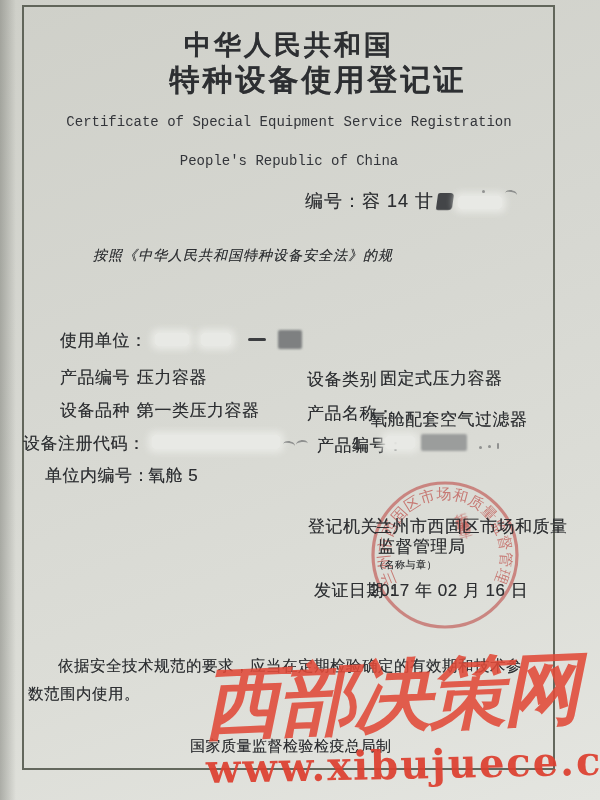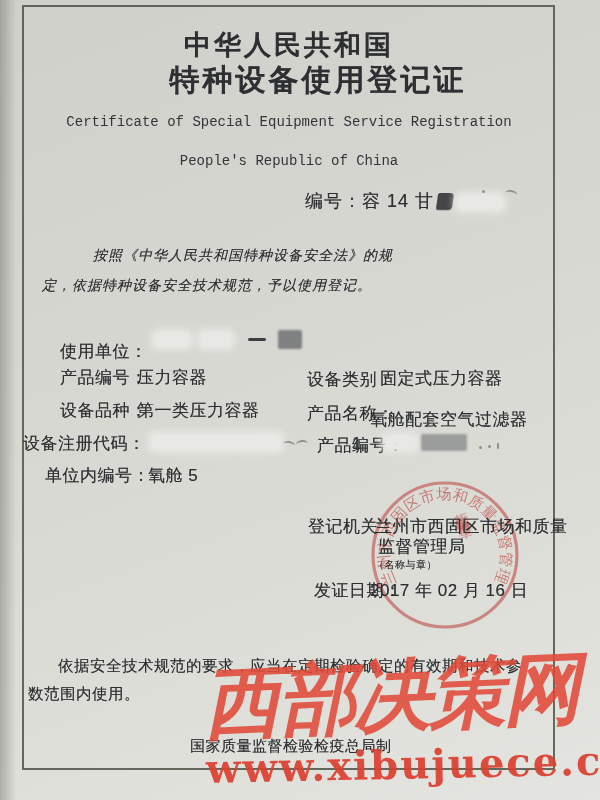--- a/index.html
+++ b/index.html
@@ -85,23 +85,22 @@
 
   <div class="abs serial soft">
     <span>编号：</span><span>容 14 甘</span>
   </div>
   <div class="blob-dark" style="left:437px;top:193px;width:16px;height:17px;"></div>
   <div class="smudge" style="left:458px;top:196px;width:44px;height:13px;"></div>
   <div class="dot" style="left:482px;top:190px;"></div>
   <div class="tick" style="left:505px;top:190px;"></div>
 
   <div class="abs intro intro1 soft">按照《中华人民共和国特种设备安全法》的规</div>
-  <div class="abs intro intro2 soft">定，依据特种设备安全技术规范，予以使用登记。</div>
 
-  <div class="abs fld soft" style="top:340px;left:60px;font-family:Liberation Mono, monospace;">使用单位：</div>
+  <div class="abs fld soft" style="top:329px;left:60px;font-family:Liberation Mono, monospace;">使用单位：</div>
   <div class="smudge" style="left:155px;top:333px;width:34px;height:13px;"></div>
   <div class="smudge" style="left:201px;top:333px;width:30px;height:13px;"></div>
   <div class="dash" style="left:248px;top:338px;width:18px;"></div>
   <div class="blob-gray" style="left:278px;top:330px;width:24px;height:19px;background:#7e8081;"></div>
 
   <div class="abs fld soft" style="top:366px;left:60px;">产品编号：</div>
   <div class="abs fld soft" style="top:366px;left:137px;">压力容器</div>
   <div class="abs fld soft" style="top:368px;left:307px;">设备类别：</div>
   <div class="abs fld soft" style="top:367px;left:380px;">固定式压力容器</div>
 

